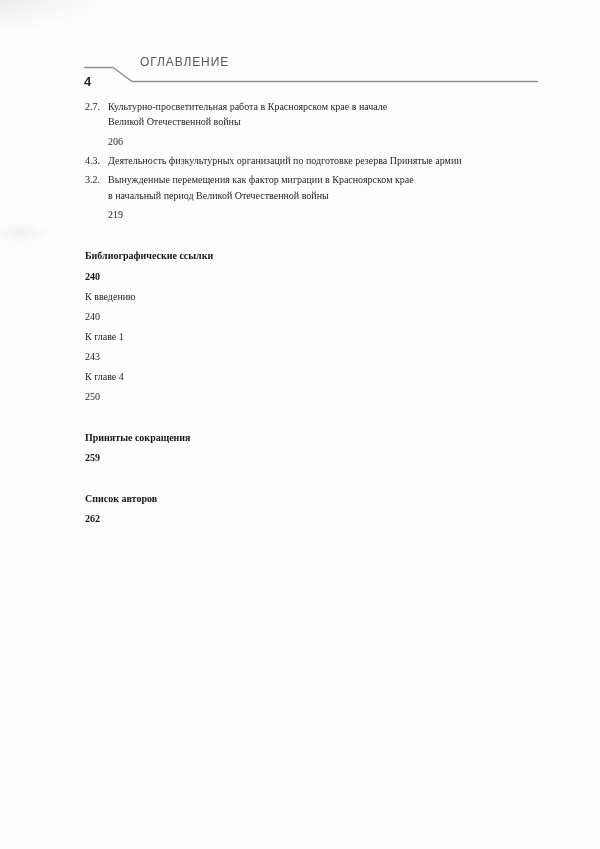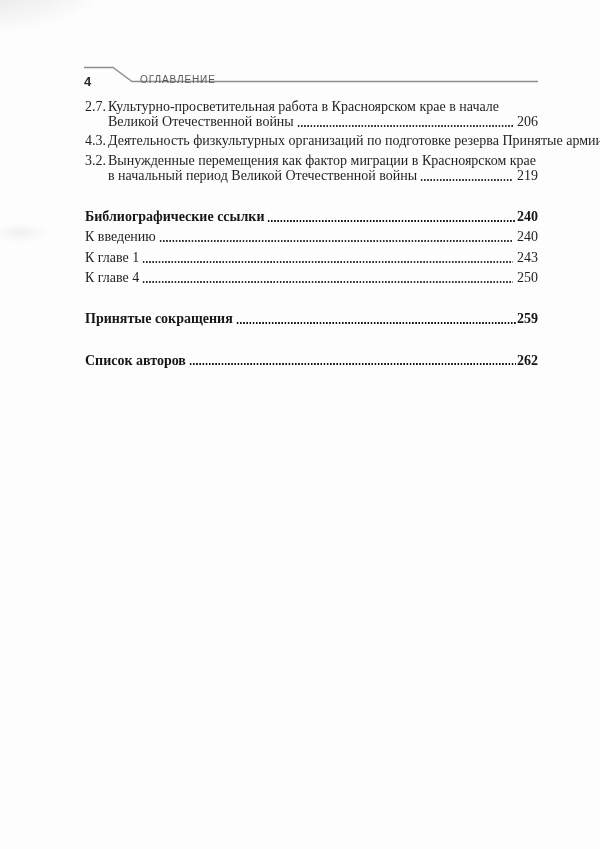--- a/index.html
+++ b/index.html
@@ -14,33 +14,33 @@
     font-family:"Liberation Serif","DejaVu Serif",serif;
     color:#1f1f1f;
   }
   .head-rule{position:absolute;left:0;top:0;}
   .folio{
     position:absolute;left:84px;top:74px;
     font-family:"Liberation Sans","DejaVu Sans",sans-serif;
     font-size:13px;font-weight:bold;color:#2a2a2a;
   }
   .running-head{
-    position:absolute;left:140px;top:74px;
+    position:absolute;left:140px;top:55px;
     font-family:"Liberation Sans","DejaVu Sans",sans-serif;
-    font-size:10px;color:#58585a;letter-spacing:0.9px;
+    font-size:12px;color:#58585a;letter-spacing:0.9px;
   }
   .content{
     position:absolute;left:85px;top:99px;width:453px;
-    font-size:14px;line-height:15.2px;
+    font-size:10px;line-height:15.2px;
   }
   .entry{display:flex;margin-bottom:4px;}
   .num{flex:0 0 23px;white-space:nowrap;}
   .ebody{flex:1 1 auto;min-width:0;}
   .l1{white-space:nowrap;}
-  .row{display:flex;align-items:baseline;}
+  .row{display:flex;align-items:baseline;flex-direction:column;}
   .txt{white-space:nowrap;}
   .leader{
     flex:1 1 auto;
     align-self:flex-end;
     height:2px;
     margin:0 4px 2.5px 3px;
     background-image:radial-gradient(circle, #2d2d2d 0.7px, rgba(0,0,0,0) 0.95px);
     background-size:3.2px 2px;
     background-repeat:repeat-x;
     background-position:0 50%;

